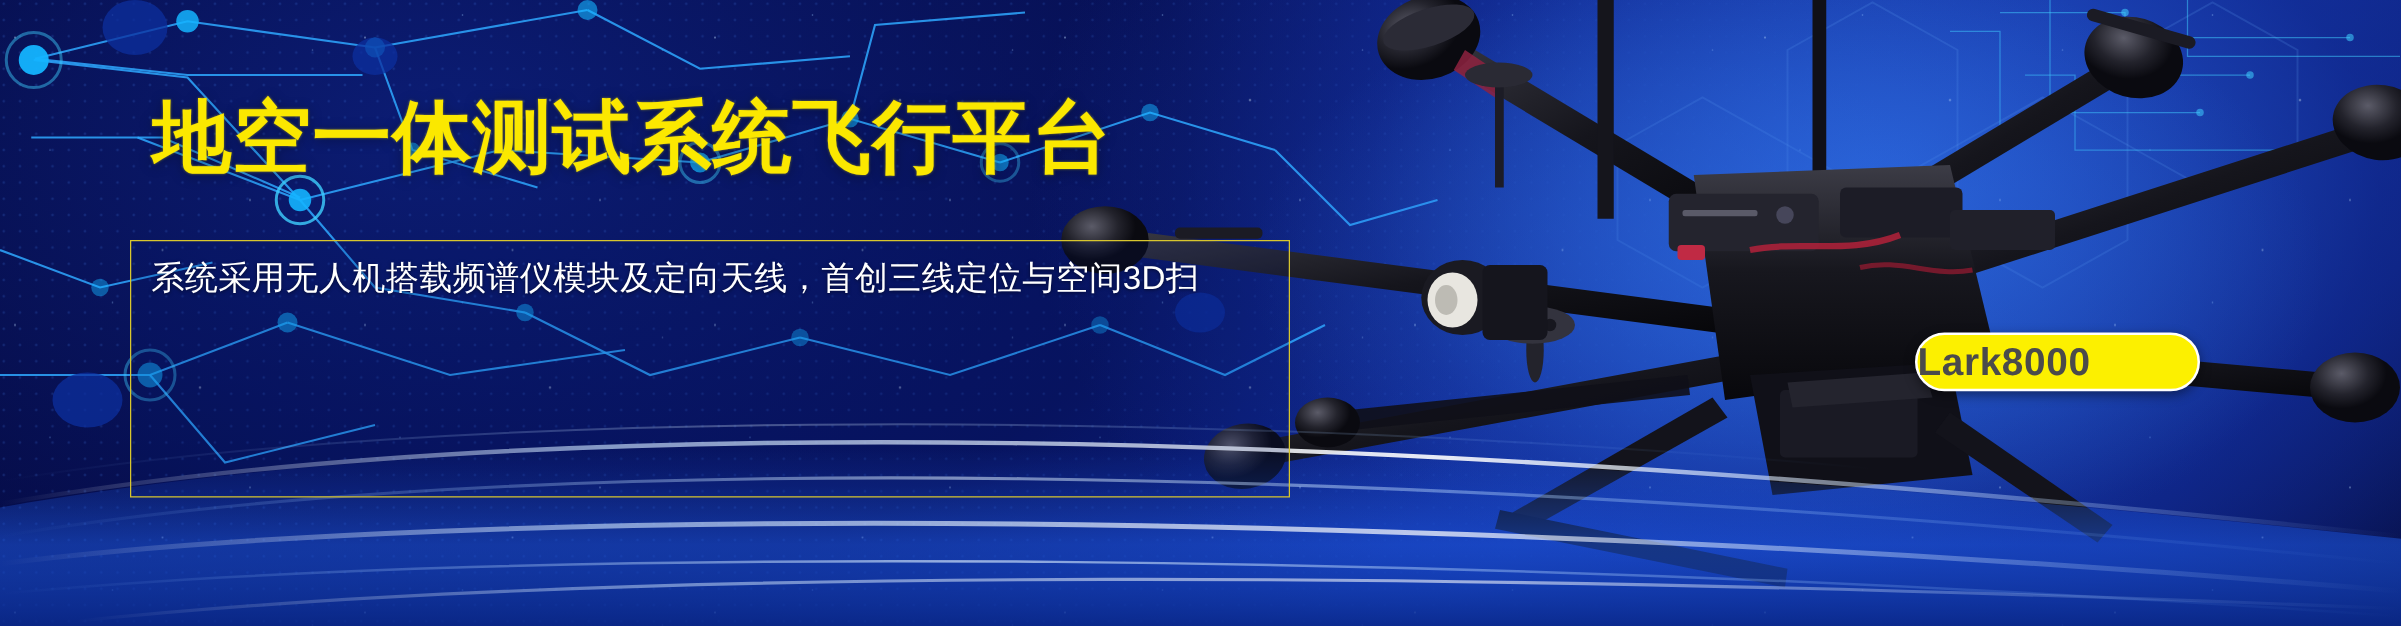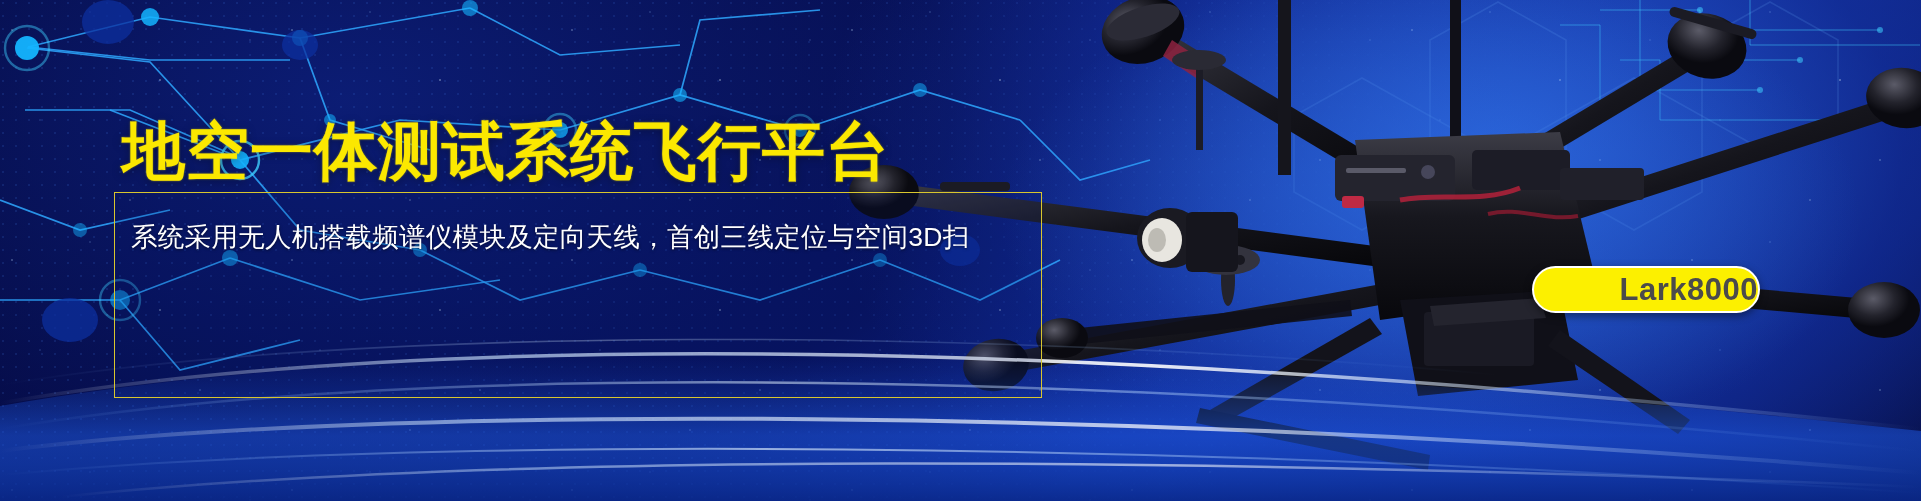--- a/index.html
+++ b/index.html
@@ -44,50 +44,49 @@
   
   #title{
     position:absolute;left:122px;top:76px;
     font-size:63px;
     font-weight:700;
     letter-spacing:1px;
     color:#fbe800;
     line-height:1.08;
     white-space:nowrap;
     text-shadow:0 0 2px rgba(255,235,0,.55), 0 2px 10px rgba(0,0,0,.35);
-    margin-top:41px;
   }
 
   
   #descbox{
-    position:absolute;left:114px;top:192px;
+    position:absolute;left:104px;top:192px;
     width:928px;height:206px;
     border:1.6px solid #d8c62e;
     box-sizing:border-box;
-    padding:21px 16px 0 16px;
+    padding:6px 16px 0 16px;
     background:rgba(9,24,110,0.16);
   }
   #descbox .line{
     color:#ffffff;
     font-size:26.5px;
     line-height:47px;
     letter-spacing:.3px;
     white-space:nowrap;
     text-shadow:0 1px 3px rgba(0,0,0,.55);
   }
 
   
   #badge{
     position:absolute;left:1532px;top:266px;
     width:228px;height:47px;
     border-radius:24px;
     background:#fcf000;
     border:2px solid #ffffff;
     box-sizing:border-box;
-    display:flex;align-items:center;justify-content:flex-end;
+    display:flex;align-items:center;justify-content:flex-start;
     box-shadow:0 3px 9px rgba(0,0,0,.45);
   }
   #badge span{
     color:#4b4b4b;
     font-size:31px;
     font-weight:600;
     letter-spacing:.5px;
     line-height:1;
   }
 

